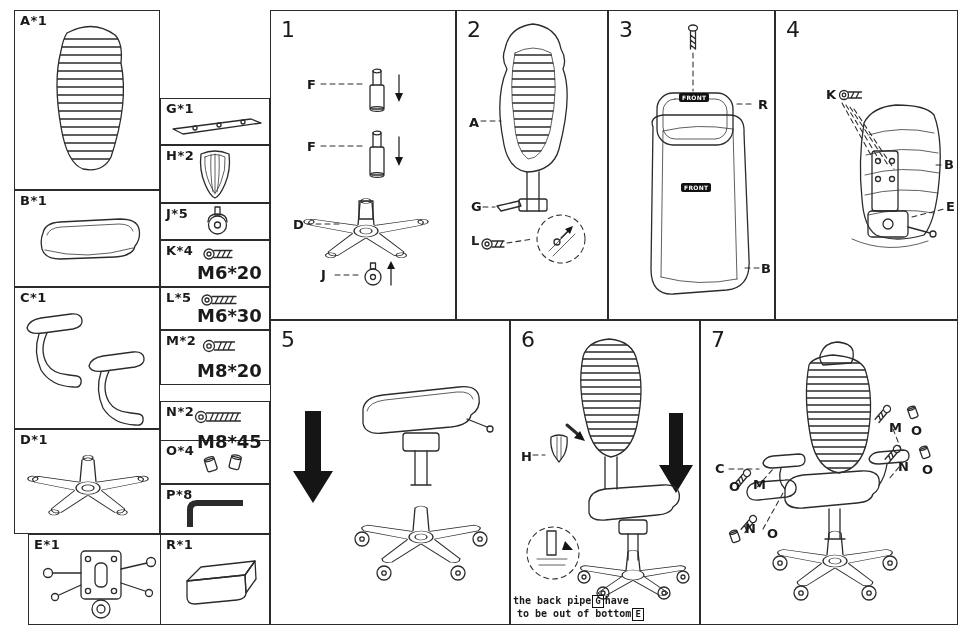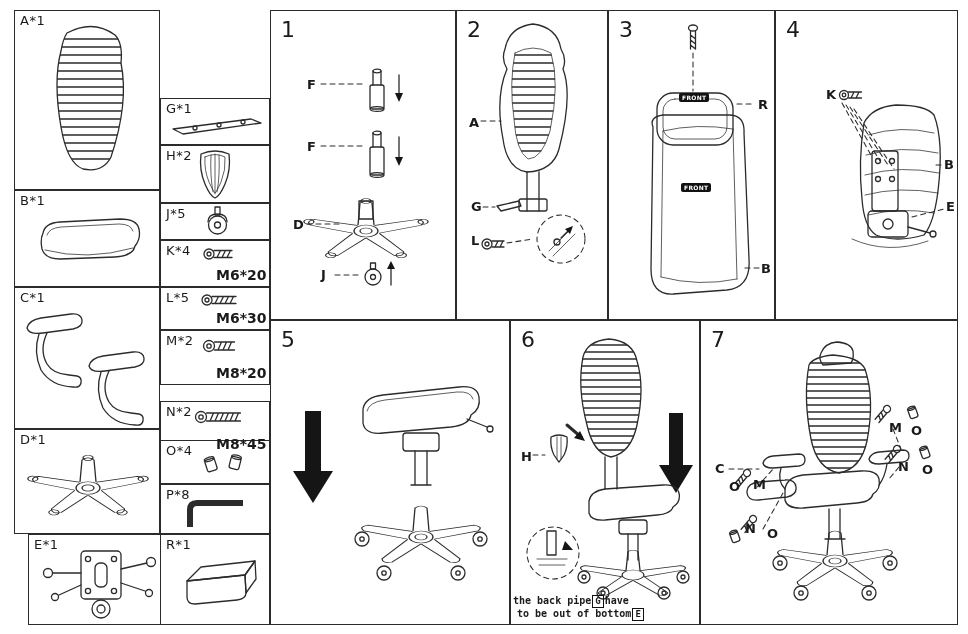--- a/index.html
+++ b/index.html
@@ -1,20 +1,20 @@
 <!DOCTYPE html>
 <html><head>
 <meta charset="utf-8">
 <style>
   * { box-sizing: border-box; margin: 0; padding: 0; }
   body { background: #e8e8e8; font-family: "DejaVu Sans", sans-serif; }
   .sheet { position: relative; width: 968px; height: 634px; background: #fff; color: #1a1a1a; overflow: hidden; }
   .cell { position: absolute; border: 1.4px solid #2b2b2b; background: #fff; }
-  .plabel { position: absolute; top: 2px; left: 5px; font-size: 13px; font-weight: normal; letter-spacing: .5px; z-index: 2; }
-  .size-label { position: absolute; bottom: 3px; left: 36px; font-size: 14px; font-weight: bold; z-index: 2; margin-left: 19px; }
+  .plabel { position: absolute; top: 2px; left: 5px; font-size: 13px; font-weight: bold; letter-spacing: .5px; z-index: 2; }
+  .size-label { position: absolute; bottom: 3px; left: 36px; font-size: 18px; font-weight: bold; z-index: 2; }
   .stepnum { position: absolute; top: 6px; left: 10px; font-size: 22px; font-weight: 500; z-index: 2; }
   .callout { position: absolute; font-size: 13px; font-weight: bold; z-index: 2; }
   .art { position: absolute; left: 0; top: 0; z-index: 1; }
   .art * { fill: none; stroke: #2b2b2b; stroke-width: 1.3; stroke-linecap: round; stroke-linejoin: round; }
   .art .fill { fill: #151515; stroke: none; }
   .art .dash { stroke-dasharray: 5 4; stroke-width: 1.05; }
   .art .thin { stroke-width: .75; }
   .front-tag { position: absolute; background: #111; color: #fff; font-size: 6px; font-weight: bold; padding: 1px 3px; border-radius: 2px; z-index: 3; letter-spacing: .3px; }
   .note { position: absolute; font-family: "DejaVu Sans Mono", monospace; font-size: 10px; font-weight: bold; z-index: 3; white-space: nowrap; }
   .boxed { display: inline-block; border: 1.2px solid #111; padding: 0 2px; font-size: 9px; line-height: 11px; margin: 0 1px; }

